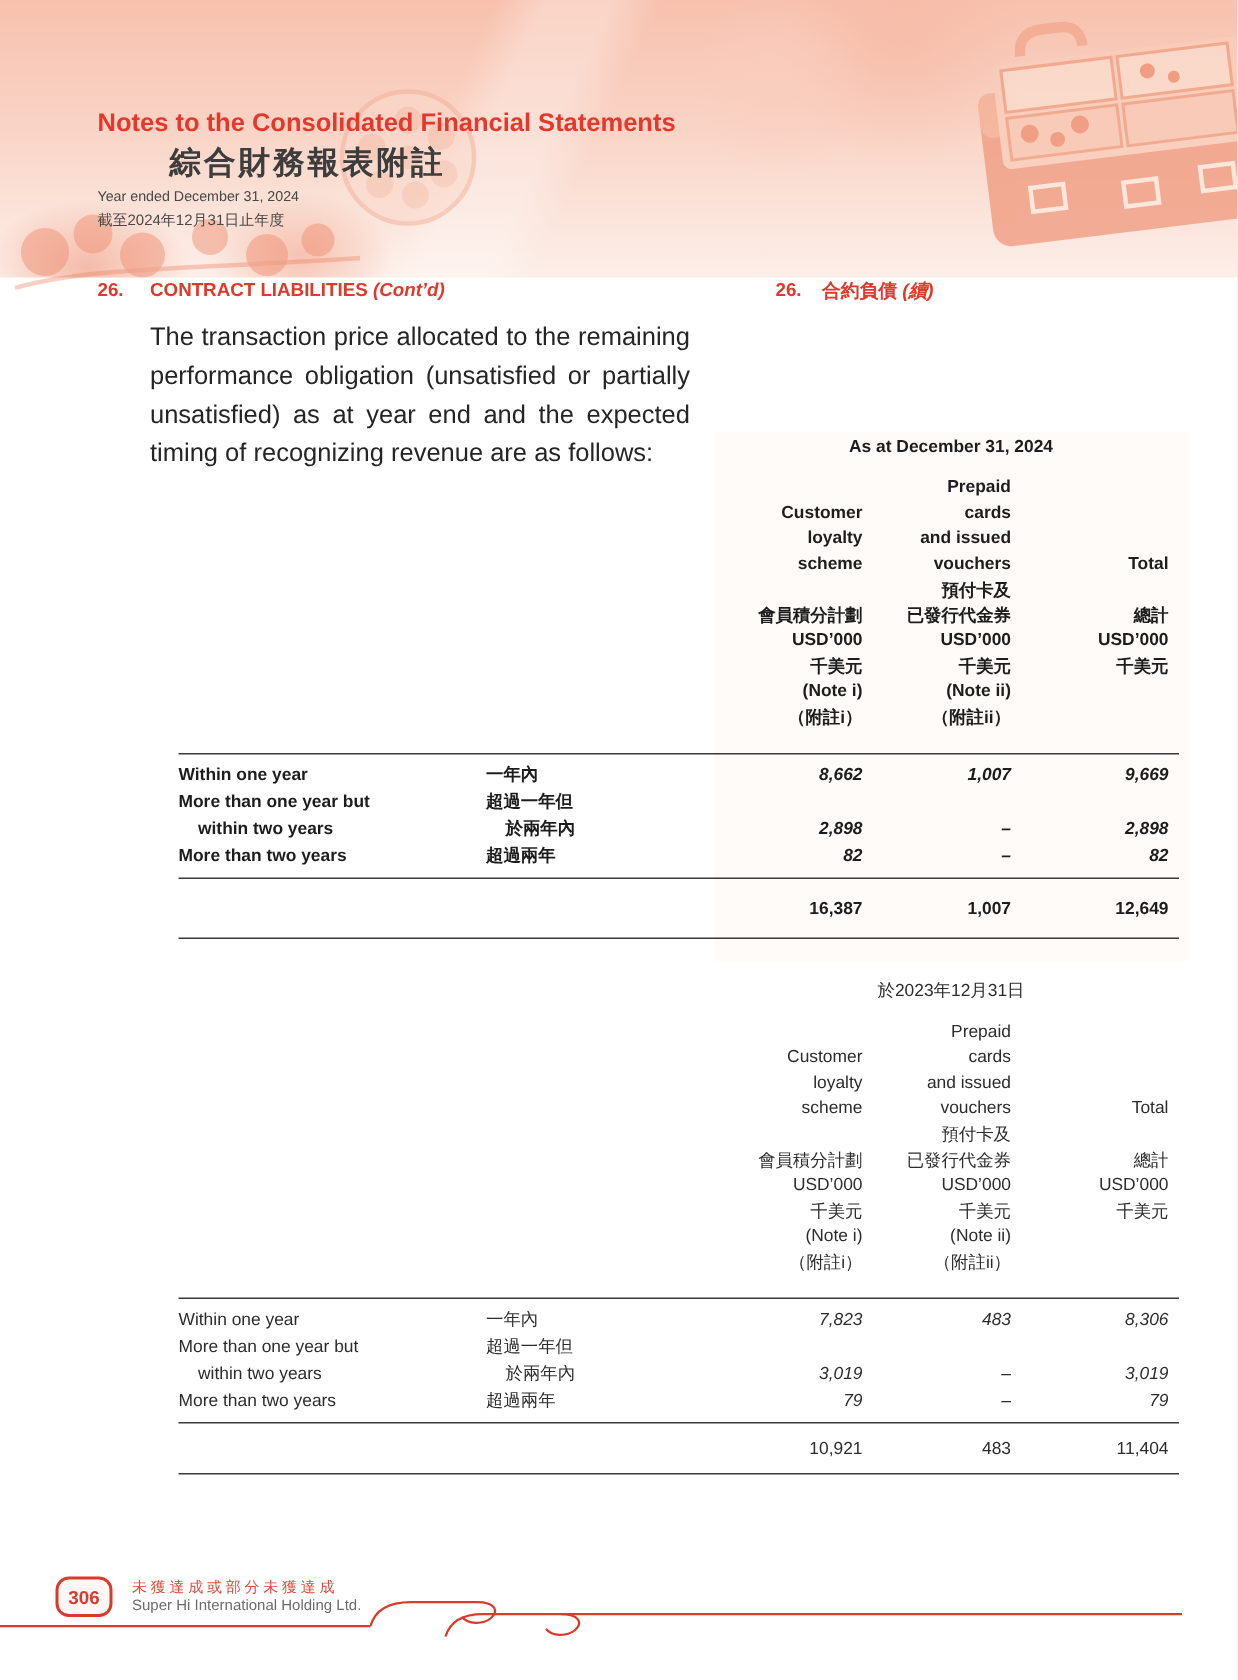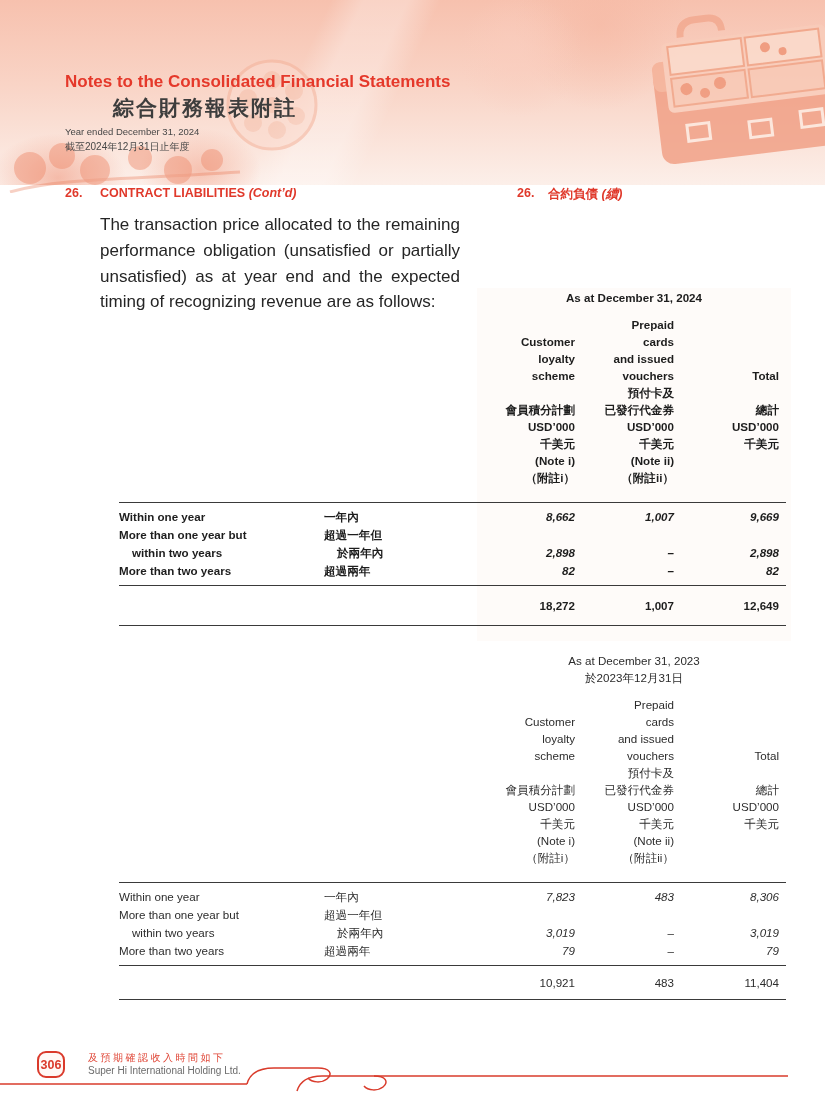--- a/index.html
+++ b/index.html
@@ -75,21 +75,21 @@
   .row { display:grid; grid-template-columns:205px 150px 101px 99px 105px; line-height:18px; }
   .row .num { text-align:right;font-style:italic; }
   .row .indent { padding-left:13px; }
 
   .total-row { display:grid; grid-template-columns:205px 150px 101px 99px 105px; padding:11px 0 10px; line-height:18px; }
   .t2023 .total-row { padding:8px 0 7px; }
   .total-row .num { text-align:right; }
 
   
   .badge {
-    position:absolute; left:37px; top:1051px; width:28px; height:27px;
+    position:absolute; left:37px; top:1051px; width:38px; height:27px;
     border:2px solid #da3a2b; border-radius:9px; background:#fff8f5;
     display:flex; align-items:center; justify-content:center;
     color:#da3a2b; font-size:12.5px; font-weight:700;
   }
   .company-zh { left:88px; top:1051px; font-size:10px; color:#e0493a; letter-spacing:2.5px; }
   .company-en { left:88px; top:1065px; font-size:10px; color:#6b6b6b; }
   .footer-deco { position:absolute; left:0; top:1062px; }
 </style>
 </head>
 <body>
@@ -235,32 +235,31 @@
           <span>超過兩年</span>
           <span class="num">82</span>
           <span class="num">–</span>
           <span class="num">82</span>
         </div>
       </div>
       <div class="rule rule-b"></div>
       <div class="total-row">
         <span></span>
           <span></span>
-        <span class="num">18,272</span>
+        <span class="num">16,387</span>
         <span class="num">1,007</span>
         <span class="num">12,649</span>
       </div>
       <div class="rule"></div>
     </div>
   </div>
 
   <div class="tbl t2023">
     <div class="tbl-inner">
       <div class="tbl-title">
-        <div>As at December 31, 2023</div>
         <div>於2023年12月31日</div>
       </div>
       <div class="hdr">
         <span></span>
           <span>Prepaid</span>
           <span></span>
         <span>Customer</span>
           <span>cards</span>
           <span></span>
         <span>loyalty</span>
@@ -325,21 +324,21 @@
           <span></span>
         <span class="num">10,921</span>
         <span class="num">483</span>
         <span class="num">11,404</span>
       </div>
       <div class="rule"></div>
     </div>
   </div>
 
   <div class="badge">306</div>
-  <div class="abs company-zh">及預期確認收入時間如下</div>
+  <div class="abs company-zh">未獲達成或部分未獲達成</div>
   <div class="abs company-en">Super Hi International Holding Ltd.</div>
 
   <svg class="footer-deco" width="825" height="40" viewBox="0 0 825 40">
     <g fill="none" stroke="#d93b2b" stroke-width="1.5">
       <path d="M0 22 H247"></path>
       <path d="M247 22 C250 11 259 6 274 6 H318 C330 6 333 12 327 17 C322 21 312 21 308 16"></path>
       <path d="M297 29 C300 19 309 14 322 14 H374 C386 14 389 20 383 25 C378 29 368 29 364 24"></path>
       <path d="M374 14 H788"></path>
     </g>
   </svg>

